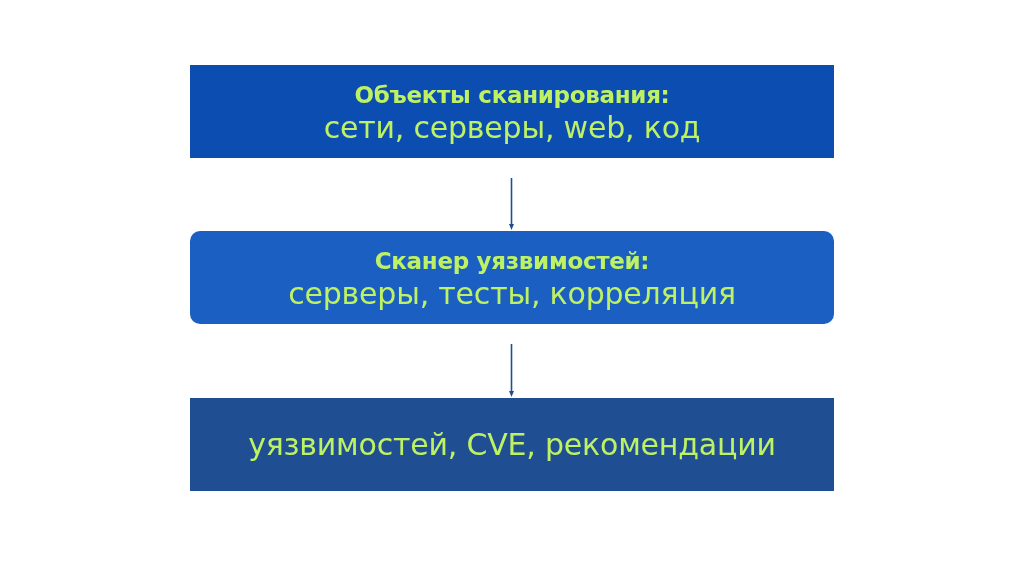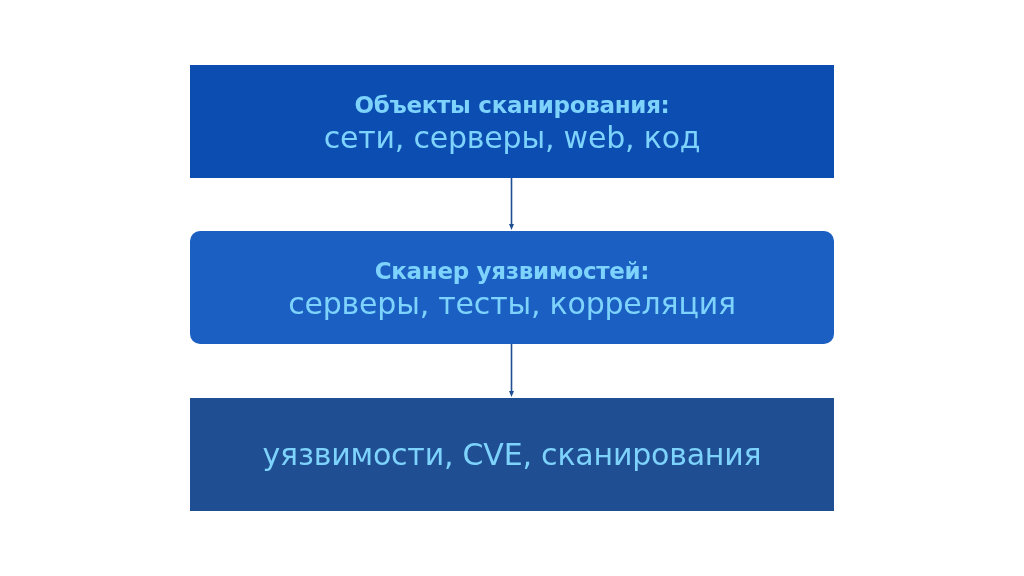--- a/index.html
+++ b/index.html
@@ -2,23 +2,23 @@
 <html><head>
   <meta charset="utf-8">
   <style>
     html, body { margin: 0; padding: 0; }
     body {
       width: 1024px; height: 576px; background: #ffffff;
       position: relative; overflow: hidden;
       font-family: "DejaVu Sans", "Liberation Sans", sans-serif;
     }
     .box {
-      position: absolute; left: 190px; width: 644px; height: 113px;
+      position: absolute; left: 190px; width: 644px; height: 93px;
       display: flex; flex-direction: column; align-items: center; justify-content: center;
-      color: #7dd3fc; text-align: center;
+      color: #bef264; text-align: center;
     }
     .box .title { font-weight: bold; font-size: 23px; line-height: 32px; letter-spacing: -0.3px; }
     .box .sub { font-size: 30px; line-height: 34px; letter-spacing: -0.2px; }
     #box1 { top: 65px; background: #0b4db1; }
     #box2 { top: 231px; background: #1a5fc1; border-radius: 10px; }
     #box3 { top: 398px; background: #1f4e93; }
     .arrow { position: absolute; left: 509px; width: 5px; }
     .arrow svg { display: block; }
     #arrow1 { top: 178px; height: 53px; }
     #arrow2 { top: 344px; height: 54px; }
@@ -44,14 +44,14 @@
 </div>
 
 <div id="arrow2" class="arrow">
   <svg width="5" height="54" viewBox="0 0 5 54">
     <line x1="2.5" y1="0" x2="2.5" y2="49" stroke="#1f4e93" stroke-width="1.6"></line>
     <polygon points="0,47 5,47 2.5,53" fill="#1f4e93"></polygon>
   </svg>
 </div>
 
 <div id="box3" class="box">
-  <div class="sub">уязвимости, CVE, сканирования</div>
+  <div class="sub">уязвимостей, CVE, рекомендации</div>
 </div>
 
 </body></html>

